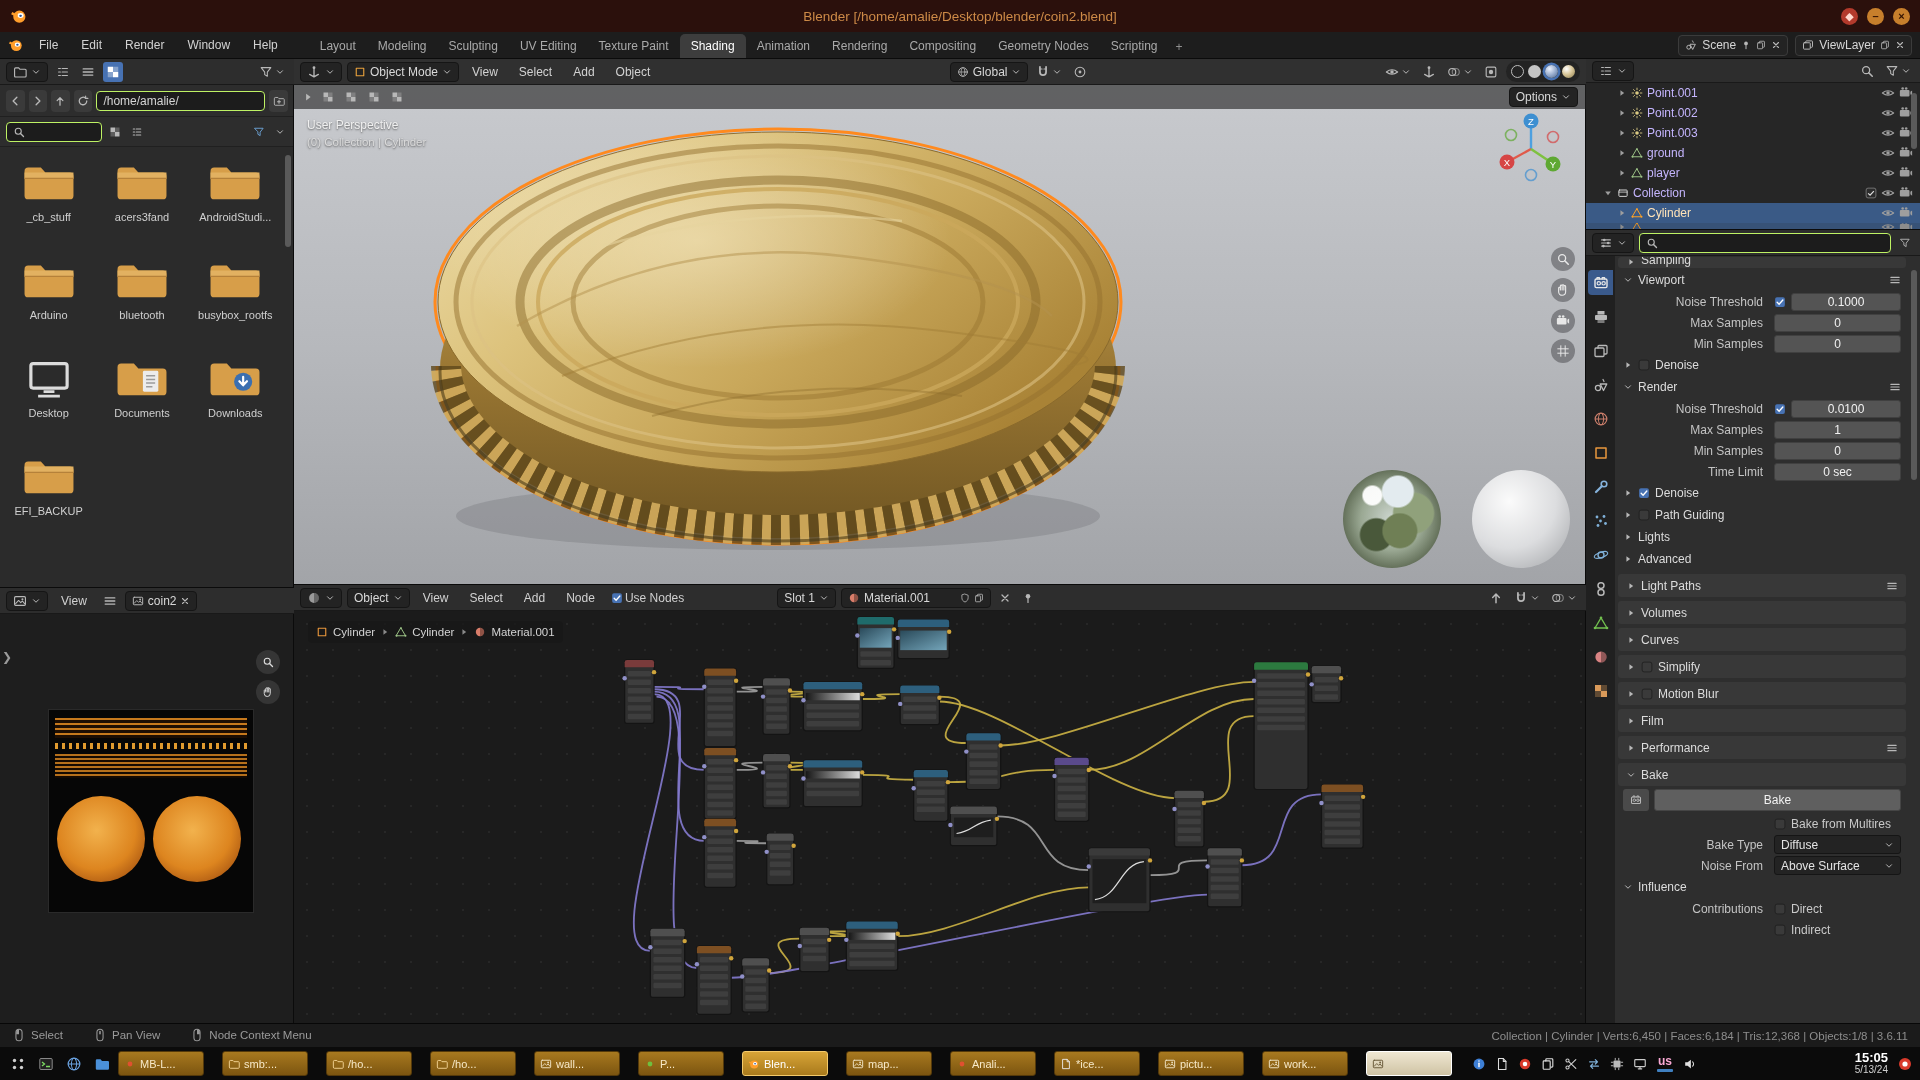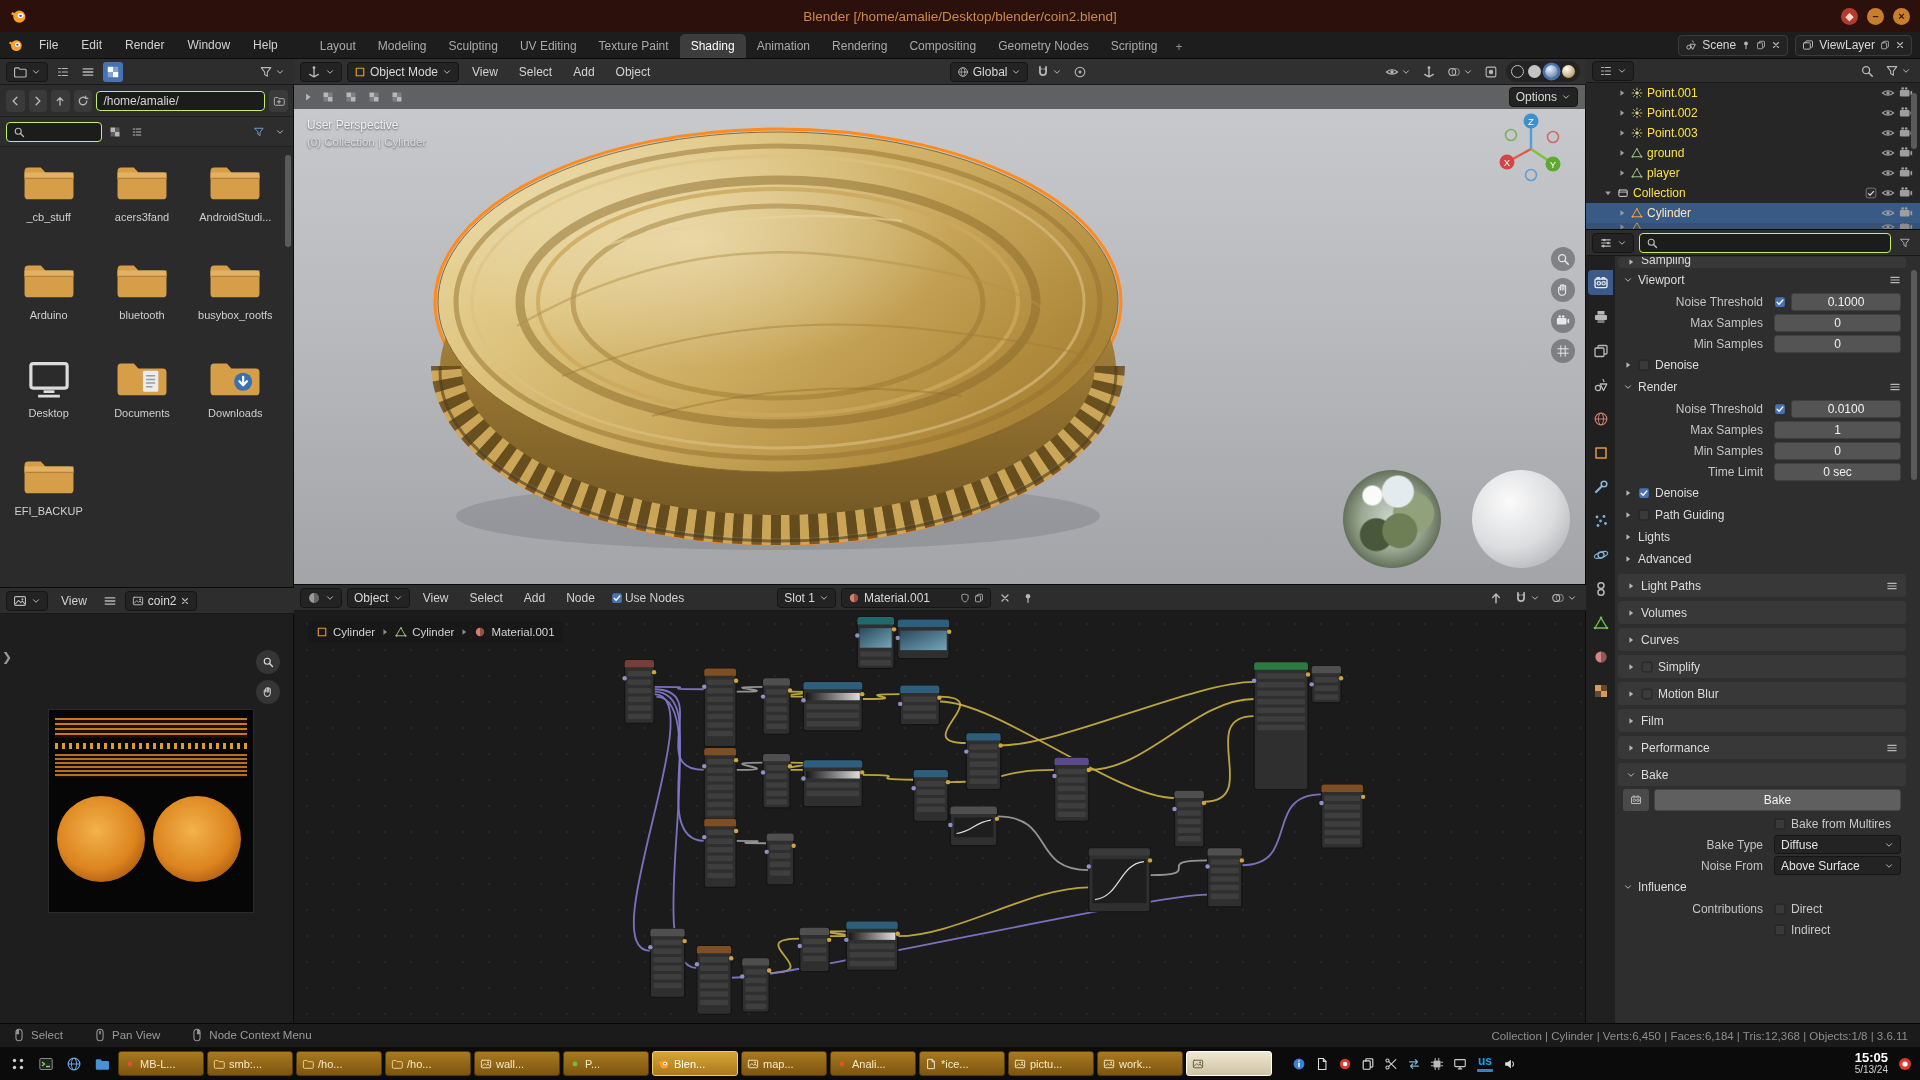--- a/index.html
+++ b/index.html
@@ -75,21 +75,21 @@
     radial-gradient(circle at 50% 50%,#ced7d0 0%,#9aa893 45%,#55614a 78%,#2d3525 100%)}
   #sphere-gray{left:1178px;top:411px;background:radial-gradient(circle at 38% 32%,#fbfbfb,#dcdddf 52%,#aeb0b3 88%,#8f9194)}
   
   #node-editor{left:294px;top:585px;width:1292px;height:438px;background:#242424}
   #ne-canvas{position:absolute;left:0;top:26px;right:0;bottom:0;background-color:#1b1b1b;background-image:radial-gradient(#272727 1.1px,transparent 1.2px);background-size:26px 26px;overflow:hidden}
   #ne-graph{position:absolute;left:0;top:0;width:1292px;height:412px}
   #ne-breadcrumb{position:absolute;left:14px;top:10px;display:flex;align-items:center;gap:5px;background:rgba(24,24,24,.82);border-radius:4px;height:22px;padding:0 8px;color:#d3d3d3;font-size:11.5px;z-index:4}
   
   #outliner{left:1586px;top:59px;width:334px;height:171px;background:#262626;overflow:hidden}
   #outliner .ebar{height:24px}
-  .ol-row{display:flex;align-items:center;height:20px;padding:0 7px;gap:4px;color:#fde047;white-space:nowrap}
+  .ol-row{display:flex;align-items:center;height:20px;padding:0 7px;gap:4px;color:#c4b5fd;white-space:nowrap}
   .ol-row .ico{color:#9e9e9e}
   .ol-row.sel{background:#3a5a86;color:#ffe3b8}
   .ol-row.cut{height:7px;overflow:hidden;opacity:.85}
   .ol-name{overflow:hidden;text-overflow:ellipsis}
   .ol-sp{flex:1}
   
   #properties{left:1586px;top:230px;width:334px;height:793px;background:#2e2e2e;overflow:hidden}
   #props-tabs{position:absolute;left:0;top:26px;bottom:0;width:29px;background:#202020;display:flex;flex-direction:column;align-items:center;padding-top:14px;gap:9px}
   .ptab{width:25px;height:25px;border-radius:4px 0 0 4px;display:flex;align-items:center;justify-content:center}
   .ptab.active{background:#3a5a8c}
@@ -109,21 +109,21 @@
   #statusbar{position:absolute;left:0;top:1023px;width:1920px;height:24px;background:#1b1b1b;border-top:1px solid #070707;display:flex;align-items:center;padding:0 12px;color:#9a9a9a;font-size:11.5px}
   .sb-hint{display:inline-flex;align-items:center;gap:5px;margin-right:30px}
   #sb-stats{margin-left:auto;color:#8d8d8d;white-space:nowrap}
   
   #taskbar{position:absolute;left:0;top:1047px;width:1920px;height:33px;background:#0b0b0b;display:flex;align-items:center;padding:0 5px;gap:3px}
   .tb-launcher{width:26px;height:26px;display:flex;align-items:center;justify-content:center;border-radius:3px}
   .tb-win{width:86px;height:25px;flex:none;border-radius:3px;background:linear-gradient(#a8791f,#7c5510);border:1px solid #54390a;display:flex;align-items:center;gap:4px;padding:0 5px;color:#f7e9c8;font-size:11px;overflow:hidden;white-space:nowrap}
   .tb-win.active{background:linear-gradient(#d7a437,#a97a1c);border-color:#f3c96a;color:#fff}
   .tb-win.light{background:linear-gradient(#efe7d2,#cfc3a4);border-color:#fff}
   .tray-ico{width:20px;height:20px;display:flex;align-items:center;justify-content:center}
-  #tb-kb{color:#0ea5e9;font-weight:bold;font-size:12px;margin:0 4px;text-align:center;line-height:11px}
+  #tb-kb{color:#f9a8d4;font-weight:bold;font-size:12px;margin:0 4px;text-align:center;line-height:11px}
   #tb-kb .kbbar{display:block;height:3px;width:16px;background:#3f7fbf;border-radius:1px;margin:2px auto 0}
   #tb-clock{margin-left:auto;text-align:center;color:#fff;line-height:12px;padding-right:4px}
   #tb-clock .t{font-size:13px;font-weight:bold}
   #tb-clock .d{font-size:10px;color:#d0d0d0}
 </style>
 </head>
 <body>
 
 <div id="root">
 
@@ -2026,21 +2026,21 @@
           </span>
         </span>
         <span class="tb-launcher">
           <span class="ico i16" style="color:#cfcfcf">
             <svg viewBox="0 0 16 16">
               <path d="M1.8 4.5q0-1.2 1.2-1.2h3.5l1.5 1.6h5.8q1.2 0 1.2 1.2v6.4q0 1.2-1.2 1.2H3q-1.2 0-1.2-1.2z" fill="#4a90d9"></path>
             </svg>
           </span>
         </span>
       </span>
-    <span id="tb-windows" style="display:flex;gap:3px">
+    <span id="tb-windows" style="display:flex;gap:18px">
         <div class="tb-win">
           <span class="ico i12" style="color:#e05030">
             <svg viewBox="0 0 16 16">
               <circle cx="8" cy="8" r="3.2" fill="currentColor"></circle>
             </svg>
           </span>
           <span class="tb-win-label">MB-L...</span>
         </div>
         <div class="tb-win">
           <span class="ico i12" style="color:#f0d090">

